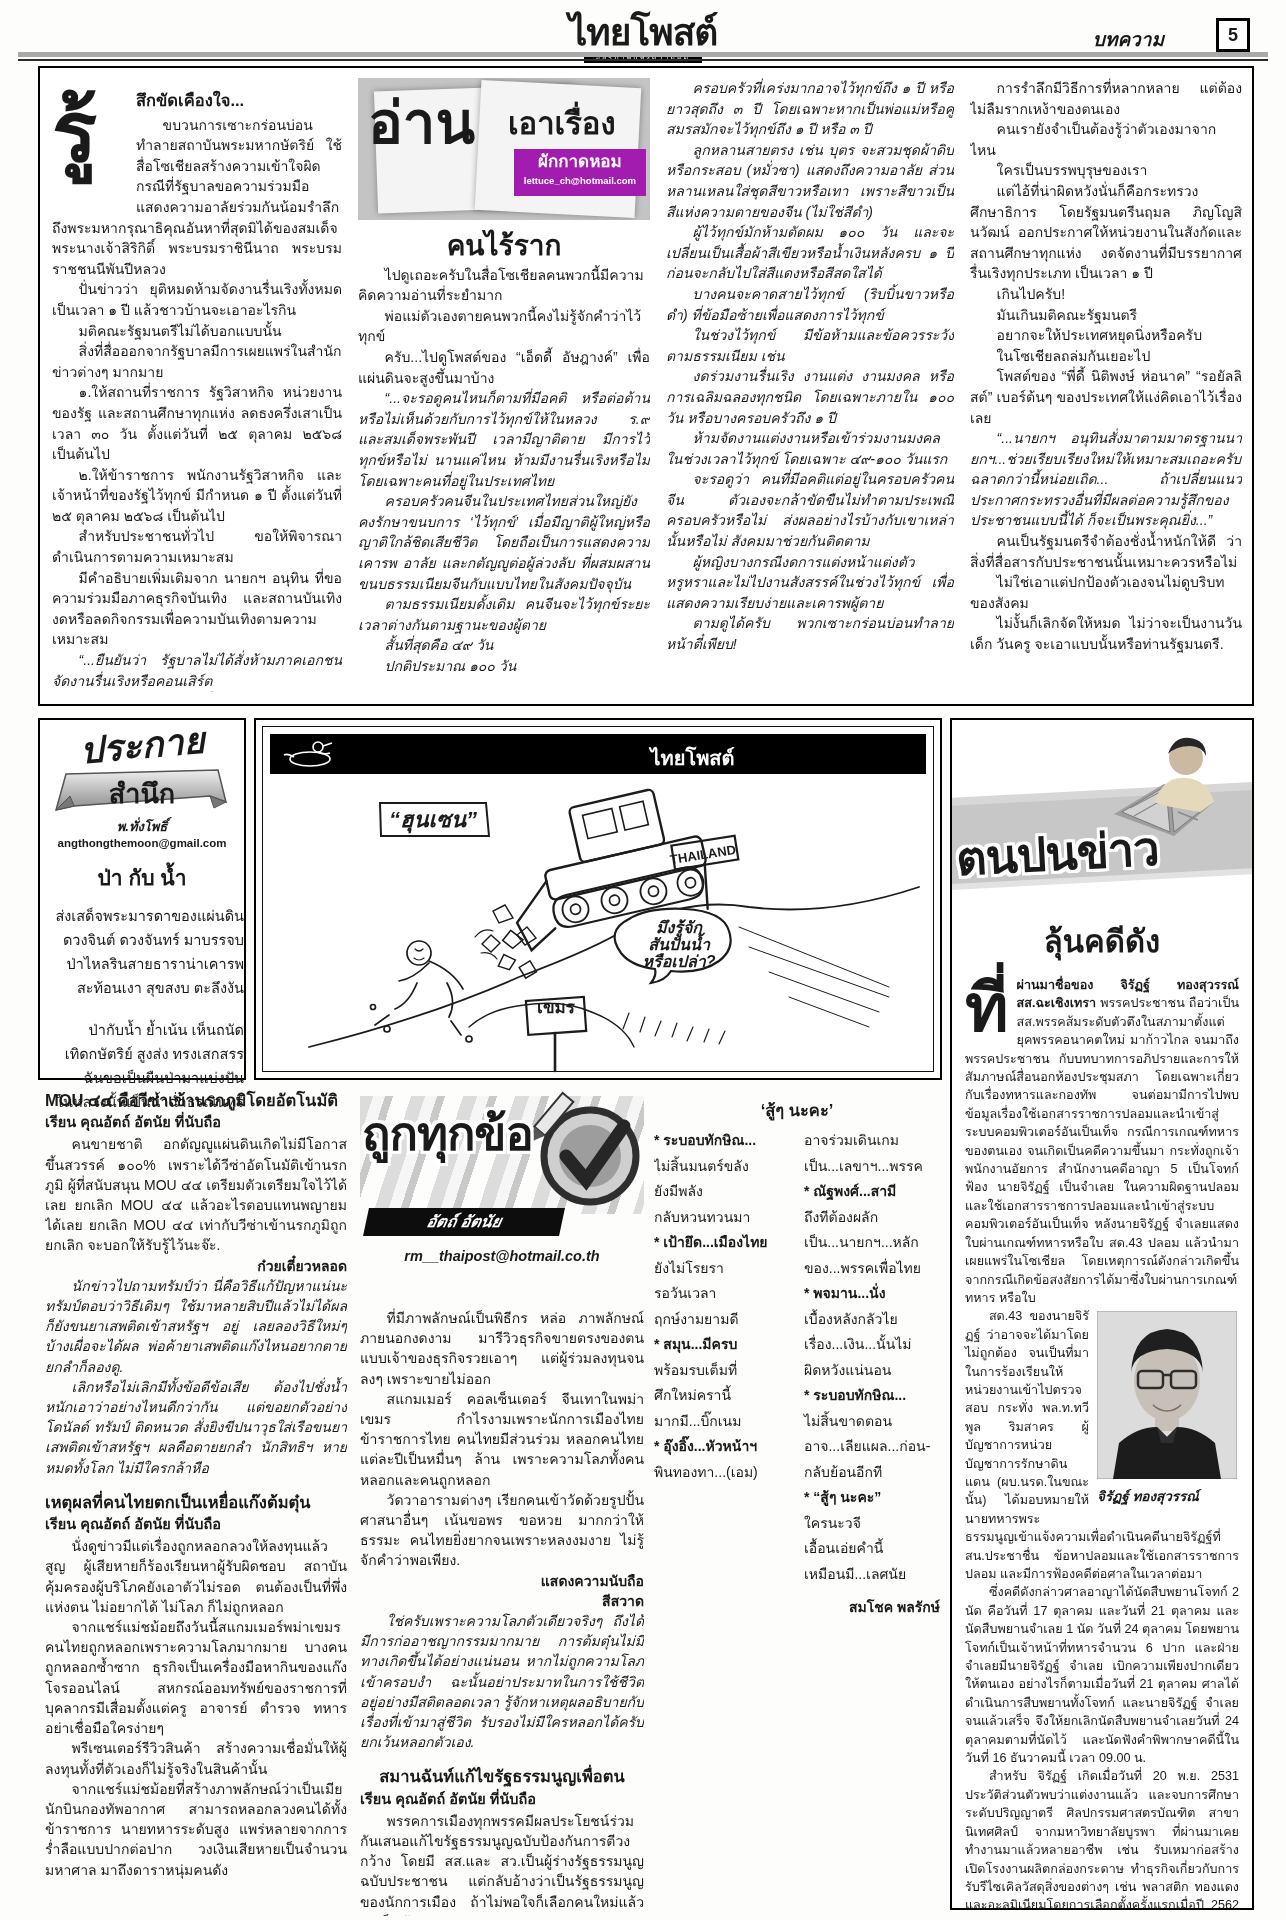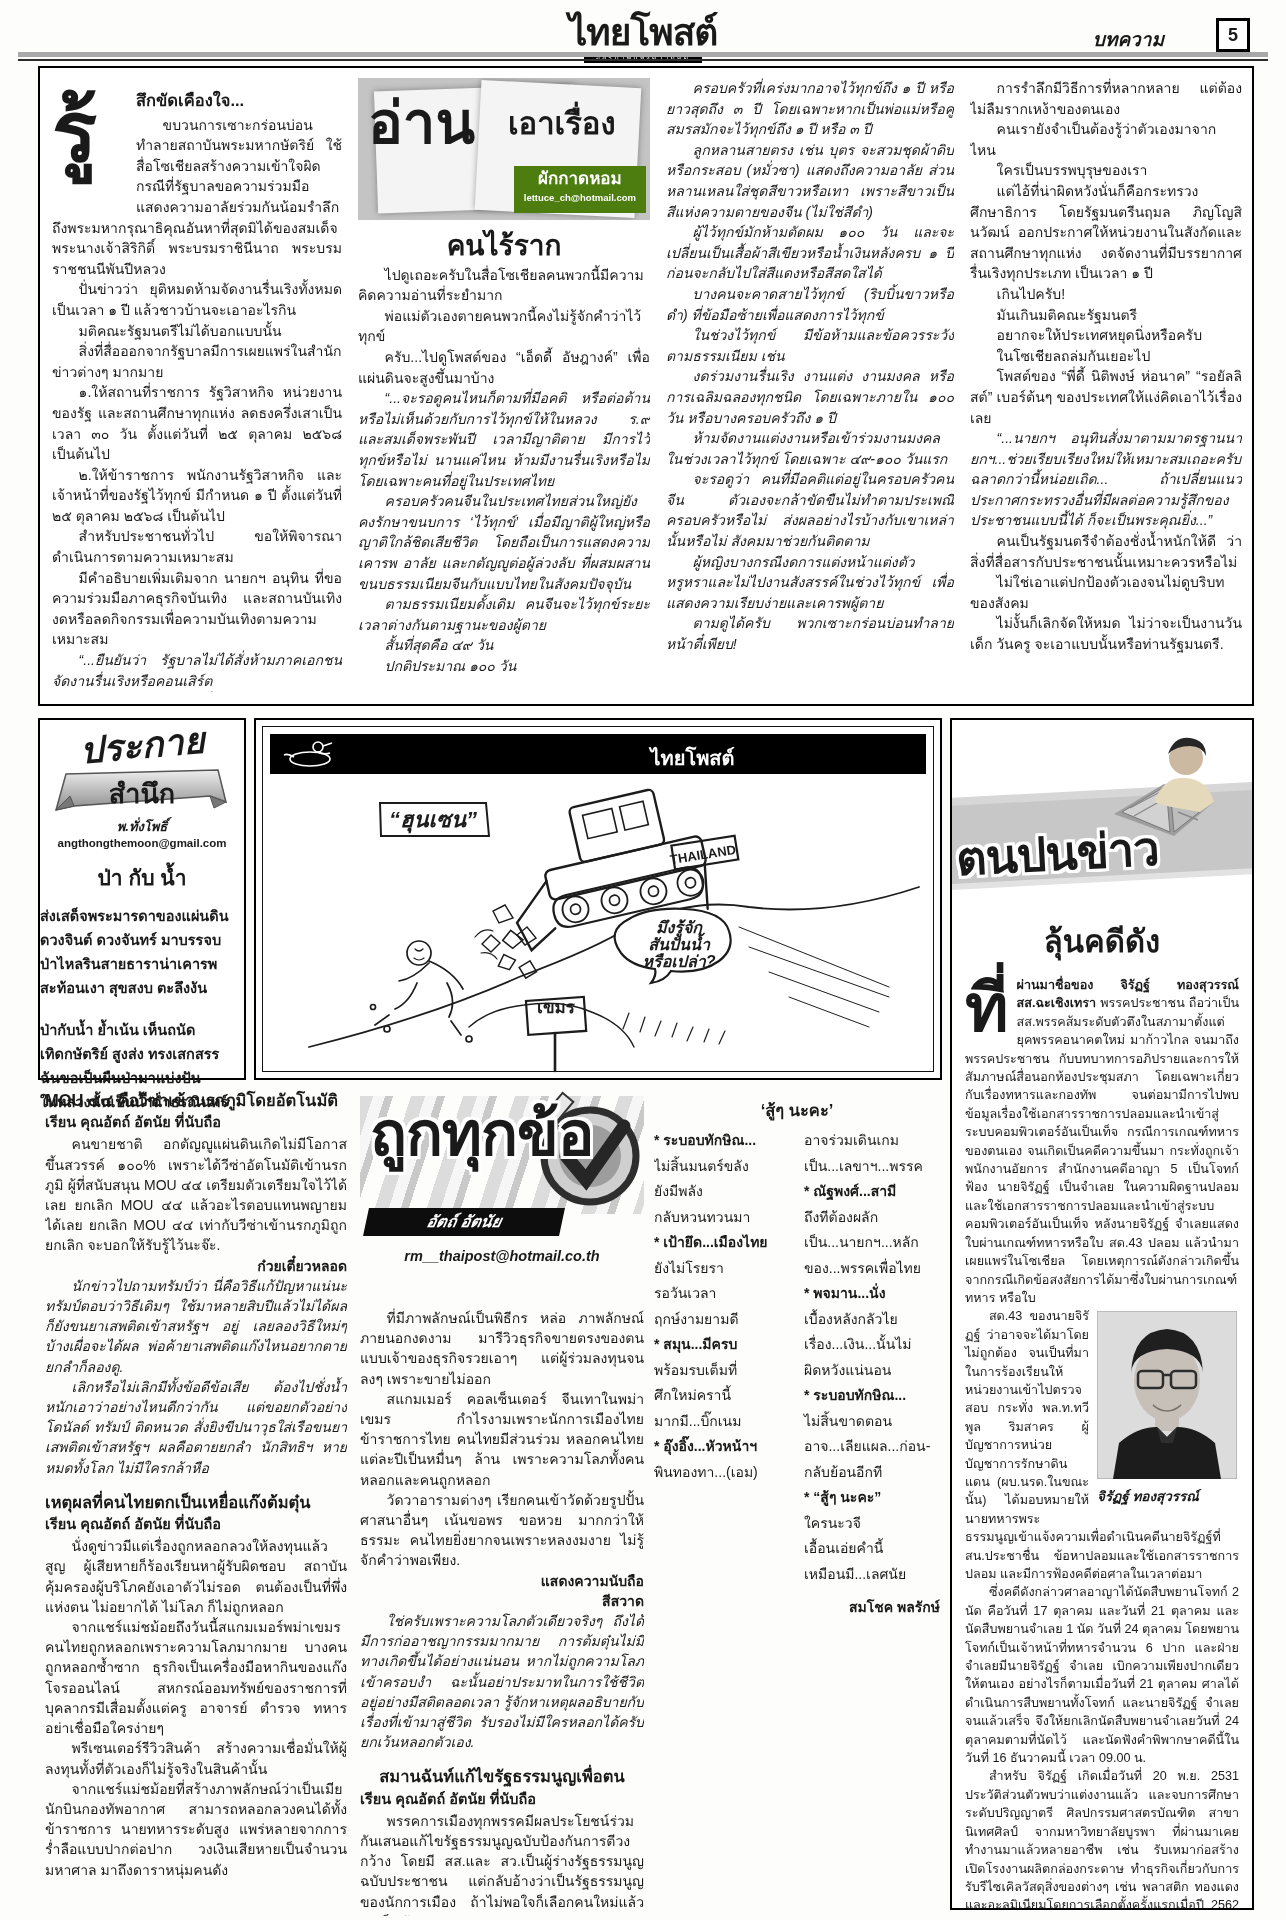--- a/index.html
+++ b/index.html
@@ -26,35 +26,35 @@
             text-align:center;line-height:28px;background:#fff;}
   
   .topcol{font-size:14px;line-height:20.6px;}
   .rue-logo{float:left;width:76px;height:126px;font-size:84px;line-height:110px;font-weight:900;
             font-family:"Liberation Serif","DejaVu Serif",serif;margin-right:8px;}
   .rue-head{font-weight:900;font-size:16.5px;margin:12px 0 4px;}
   .read-graphic{position:relative;width:292px;height:142px;background:#c4c4c4;overflow:hidden;}
   .read-page{position:absolute;background:#f4f4f4;box-shadow:0 0 6px rgba(0,0,0,.35);}
   .read-big{position:absolute;left:10px;top:16px;font-size:58px;font-weight:900;line-height:1;}
   .read-small{position:absolute;left:150px;top:36px;font-size:31px;font-weight:900;}
-  .read-chip{position:absolute;right:4px;bottom:7px;background:#4d7c0f;color:#fff;
+  .read-chip{position:absolute;right:4px;bottom:24px;background:#a21caf;color:#fff;
              padding:3px 10px 4px;text-align:center;}
   .read-chip .a{font-size:17px;font-weight:900;line-height:1.15;}
   .read-chip .e{font-size:9.5px;font-weight:bold;}
   .konrairak{font-size:28px;font-weight:900;text-align:center;margin:16px 0 8px;}
   
   .prk{text-align:center;}
   .prk-script{font-family:"Liberation Serif","DejaVu Serif",serif;font-style:italic;font-weight:900;
               font-size:36px;transform:rotate(-5deg);display:inline-block;line-height:1;}
   .prk-ribbon{position:relative;width:180px;height:48px;margin:2px auto 0;}
   .prk-ribbon span{position:absolute;left:0;right:0;top:6px;font-size:27px;font-weight:900;}
   .prk-author{font-size:13px;font-style:italic;font-weight:bold;margin-top:2px;}
   .prk-mail{font-size:11.5px;font-weight:bold;}
   .prk-title{font-size:21px;font-weight:bold;margin:12px 0 10px;}
-  .prk-poem p{margin:0;font-size:14.5px;line-height:24px;font-weight:bold;text-indent:0;text-align:left;}
+  .prk-poem p{margin:0;font-size:14.5px;line-height:24px;font-weight:normal;text-indent:0;text-align:right;}
   
   .cartoon-inner{position:absolute;inset:6px;border:1.5px solid #111;}
   .cartoon-bar{position:absolute;left:7px;top:7px;right:7px;height:40px;background:#000;}
   .cartoon-brand{position:absolute;left:58%;top:8px;color:#fff;font-size:20px;font-weight:900;}
   
   .ton-logo{position:relative;height:190px;overflow:hidden;}
   .ton-brush{position:absolute;left:-10px;right:-10px;top:78px;height:78px;background:#c7c7c7;
              transform:rotate(-3deg);box-shadow:0 6px 0 #e2e2e2, -6px -8px 0 #d7d7d7;}
   .ton-word{position:absolute;left:4px;top:96px;font-size:47px;font-weight:900;letter-spacing:-1px;
             transform:rotate(-3deg);
@@ -66,22 +66,22 @@
   .photo{float:right;width:142px;margin:4px 0 19px 8px;text-align:left;}
   .photo-cap{font-size:13.5px;font-weight:bold;font-style:italic;margin-top:3px;}
   
   .botcol{font-size:14px;line-height:20.2px;}
   .lh{font-weight:900;font-size:16.5px;margin:14px 0 2px;text-indent:0;}
   .sal{font-weight:900;font-size:14.5px;margin:0 0 2px;text-indent:0;}
   
   .tk{position:relative;height:218px;overflow:hidden;}
   .tk-streak{position:absolute;left:-20px;top:6px;width:320px;height:118px;transform:skewX(-18deg);
              background:repeating-linear-gradient(90deg,#dcdcdc 0 14px,#f6f6f6 14px 26px,#c9c9c9 26px 34px,#fdfdfc 34px 52px);}
-  .tk-word{position:absolute;left:2px;top:34px;font-size:61px;font-weight:900;letter-spacing:-1px;
-           text-shadow:-3px -3px 0 #fff,3px -3px 0 #fff,-3px 3px 0 #fff,3px 3px 0 #fff,0 -3px 0 #fff,0 3px 0 #fff,-3px 0 0 #fff,3px 0 0 #fff;margin-left:8px;}
+  .tk-word{position:absolute;left:2px;top:34px;font-size:47px;font-weight:900;letter-spacing:-1px;
+           text-shadow:-3px -3px 0 #fff,3px -3px 0 #fff,-3px 3px 0 #fff,3px 3px 0 #fff,0 -3px 0 #fff,0 3px 0 #fff,-3px 0 0 #fff,3px 0 0 #fff;}
   .tk-banner{position:absolute;left:6px;top:118px;width:196px;height:28px;background:#0d0d0d;
              transform:skewX(-12deg);color:#fff;font-style:italic;font-weight:900;font-size:16px;
              text-align:center;line-height:28px;}
   .tk-mail{position:absolute;left:0;right:0;top:156px;text-align:center;font-size:14.5px;
            font-weight:bold;font-style:italic;}
   
   .verse-head{font-weight:900;font-size:16.5px;text-align:center;margin:10px 0 8px;}
   .verse-wrap{display:flex;gap:14px;}
   .verse-colm{width:50%;}
   .verse-colm p{margin:0;font-size:14px;line-height:25.5px;text-indent:0;}

